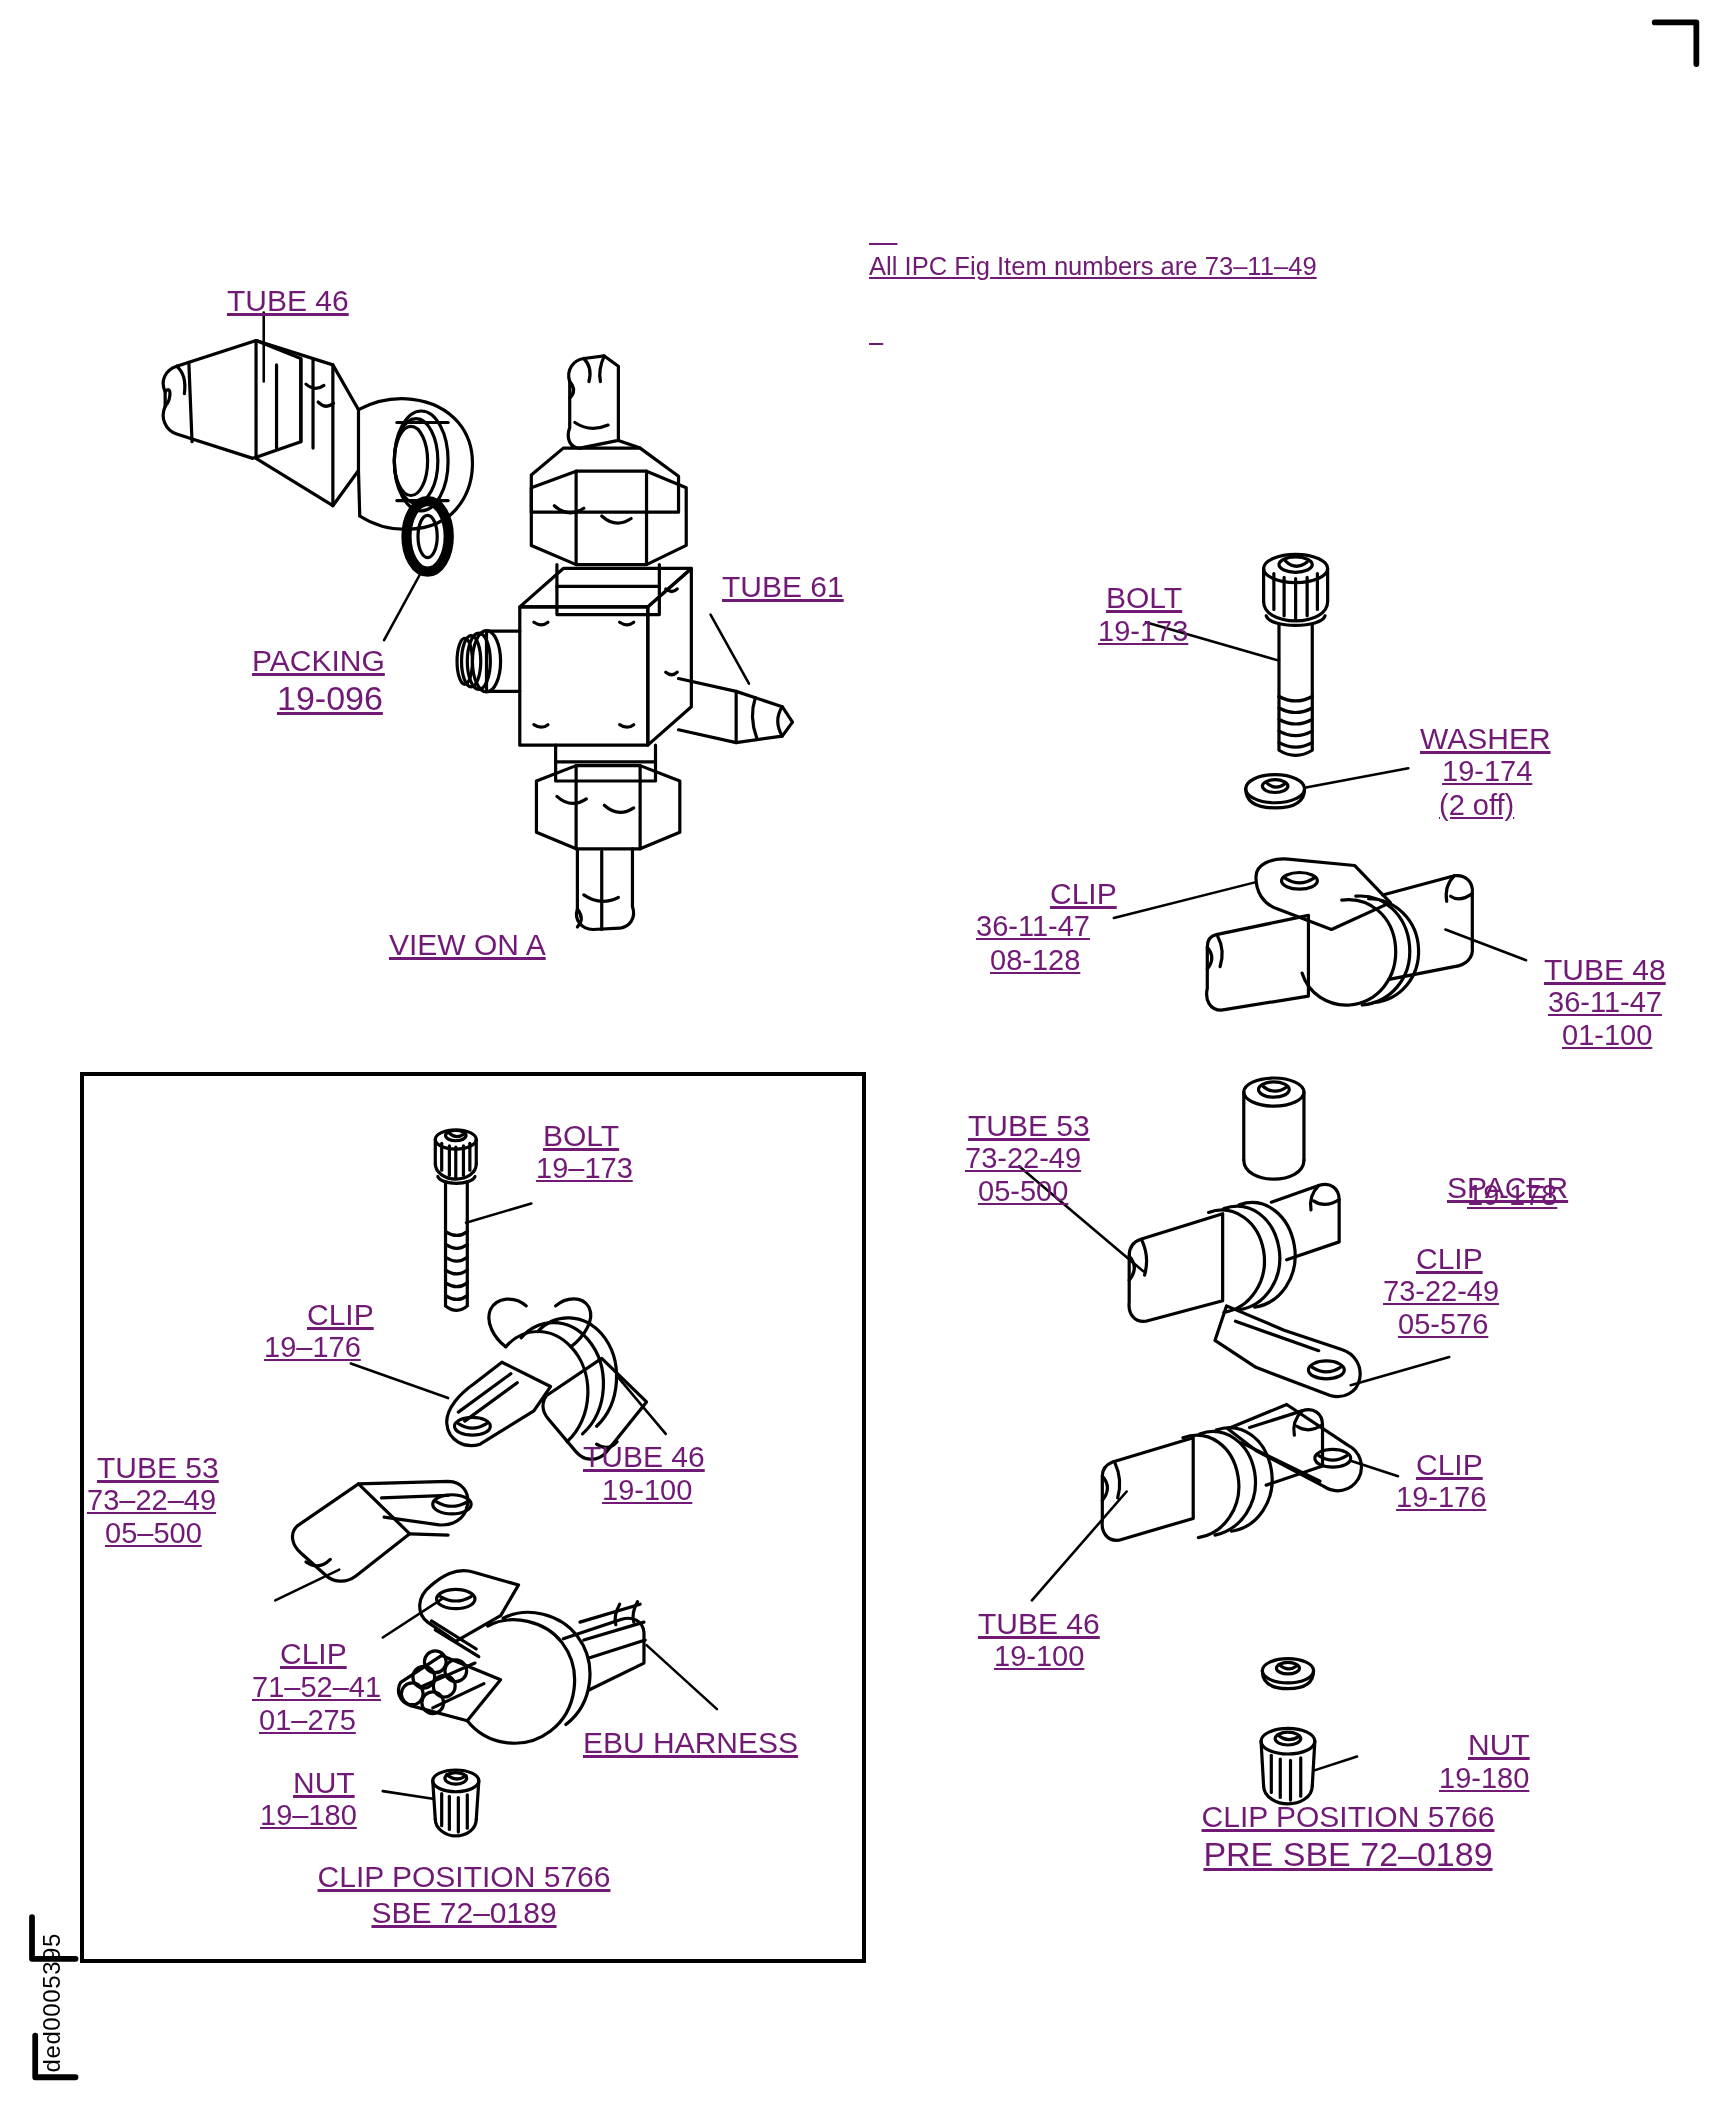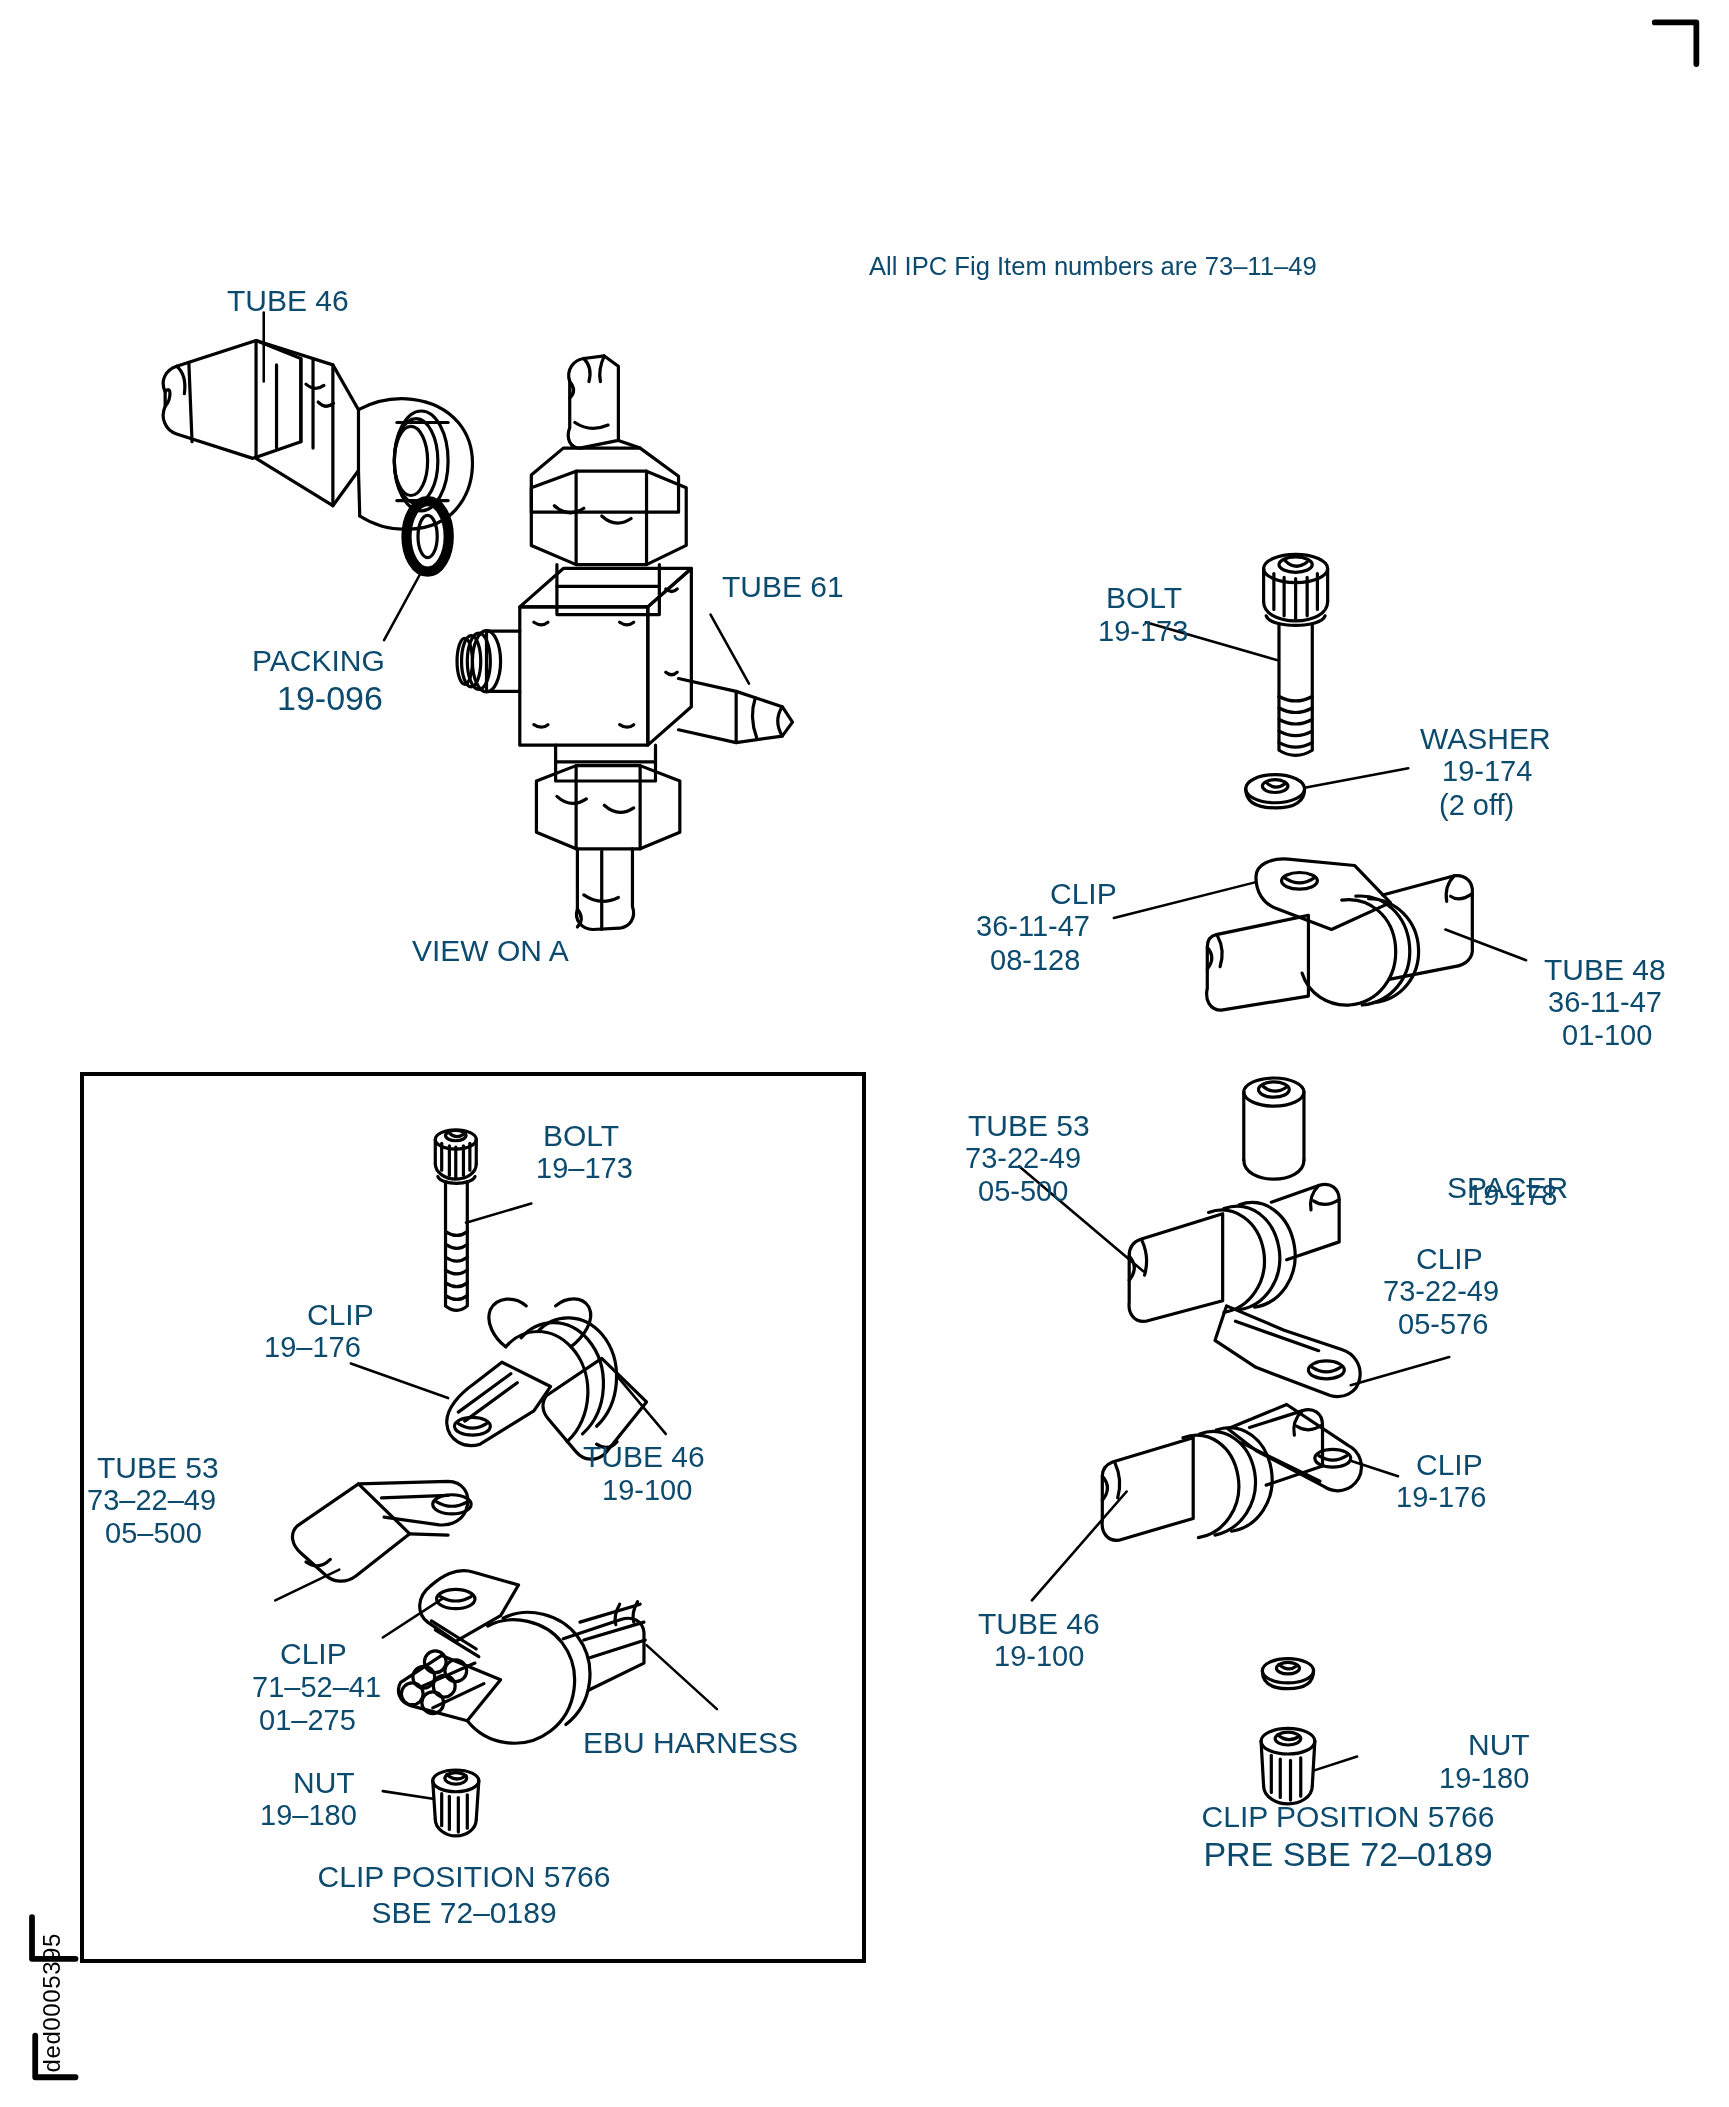--- a/index.html
+++ b/index.html
@@ -2,21 +2,21 @@
 <html style="font-size:10.2px"><head>
 <meta charset="utf-8">
 <style>
   html,body{margin:0;padding:0;background:#fff;}
   body{
     width:1729px;height:2108px;position:relative;overflow:hidden;
     font-family:"Liberation Sans", sans-serif;color:#000;
   }
   .stage{position:absolute;left:0;top:0;width:1729px;height:2108px;}
   svg.layer{position:absolute;left:0;top:0;width:1729px;height:2108px;}
-  .lbl{position:absolute;white-space:pre;color:#0c4a6e;line-height:1.12;}
+  .lbl{position:absolute;white-space:pre;color:#701a75;line-height:1.12;text-decoration:underline;}
   .lbl.c{text-align:center;}
   .t42{font-size:34px;}
   .t44{font-size:29px;}
   .t46{font-size:30px;}
   .note{font-size:25.6px;line-height:1.3;}
   .vnum{position:absolute;font-size:24px;writing-mode:vertical-rl;
         transform:rotate(180deg);letter-spacing:0.6px;}
   .boxpanel{position:absolute;border:4.5px solid #000;background:transparent;}
 </style>
 </head>
@@ -376,21 +376,21 @@
   </svg>
 
   <div class="lbl note" style="left:869px;top:183px;">
     <div>All IPC Fig Item numbers are 73–11–49</div>
   </div>
 
   <div class="lbl t46" style="left:227px;top:284px;">TUBE 46</div>
   <div class="lbl t46" style="left:722px;top:570px;">TUBE 61</div>
   <div class="lbl t46" style="left:252px;top:644px;">PACKING</div>
   <div class="lbl t42" style="left:277px;top:679px;">19-096</div>
-  <div class="lbl t46" style="left:412px;top:928px;margin-top:6px;">VIEW ON A</div>
+  <div class="lbl t46" style="left:389px;top:928px;">VIEW ON A</div>
 
   <div class="lbl t46" style="left:1106px;top:581px;">BOLT</div>
   <div class="lbl t44" style="left:1098px;top:615px;">19-173</div>
 
   <div class="lbl t46" style="left:1420px;top:722px;">WASHER</div>
   <div class="lbl t44" style="left:1442px;top:755px;">19-174</div>
   <div class="lbl t44" style="left:1439px;top:789px;">(2 off)</div>
 
   <div class="lbl t46" style="left:1050px;top:877px;">CLIP</div>
   <div class="lbl t44" style="left:976px;top:910px;">36-11-47</div>

